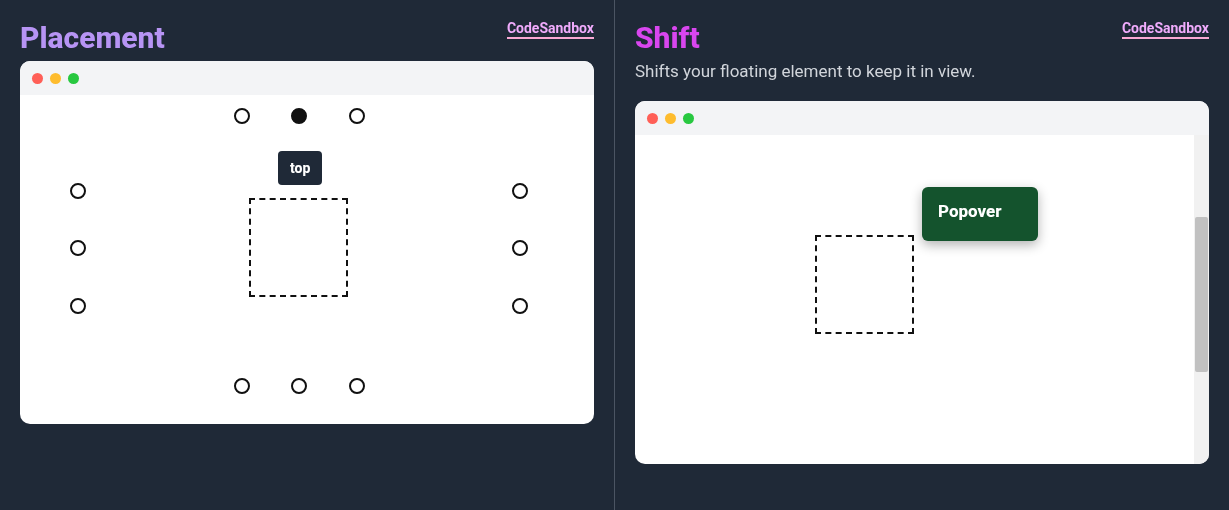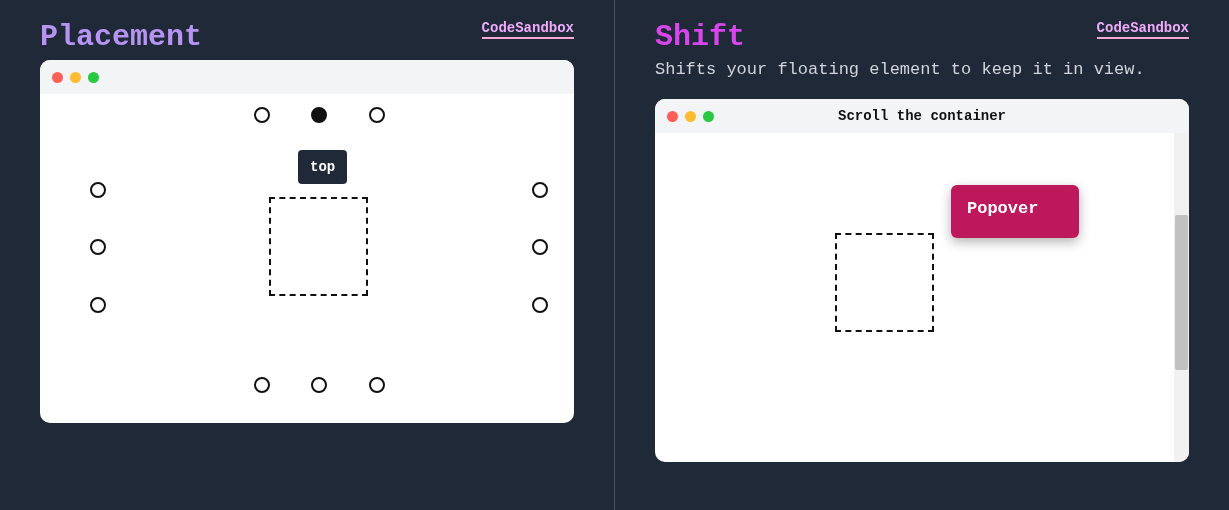--- a/index.html
+++ b/index.html
@@ -11,23 +11,22 @@
       font-family: -apple-system, BlinkMacSystemFont, "Segoe UI", Roboto, Helvetica, Arial, sans-serif;
       background: #1f2937;
       color: #e5e7eb;
       width: 1229px;
       height: 510px;
       overflow: hidden;
       display: flex;
     }
     .panel {
       flex: 1;
-      padding: 20px 40px;
-      position: relative;
-      font-family: Liberation Mono, monospace;
+      padding: 20px 20px;
+      position: relative;
     }
     .panel-left {
       border-right: 1px solid #4b5563;
     }
     .panel-header {
       display: flex;
       justify-content: space-between;
       align-items: flex-start;
     }
     .title {
@@ -115,27 +114,26 @@
       background: #1f2937;
       color: #fff;
       font-weight: 800;
       font-size: 14px;
       padding: 9px 12px;
       border-radius: 4px;
     }
     
     .popover {
       position: absolute;
-      background: #be185d;
+      background: #14532d;
       color: #fff;
       border-radius: 6px;
       padding: 14px 16px;
-      width: 128px;
+      width: 116px;
       box-shadow: 0 4px 12px rgba(0,0,0,0.3);
-      margin-left: 9px;
     }
     .popover-title {
       font-weight: 800;
       font-size: 17px;
       margin-bottom: 6px;
     }
     .popover-body {
       font-size: 12px;
       line-height: 1.5;
       text-align: center;
@@ -206,21 +204,20 @@
   </div>
   <p class="subtitle">Shifts your floating element to keep it in view.</p>
 
   <div class="window">
     <div class="window-titlebar">
       <div class="traffic-lights">
         <span class="traffic-light tl-red"></span>
         <span class="traffic-light tl-yellow"></span>
         <span class="traffic-light tl-green"></span>
       </div>
-      <div class="window-title">Scroll the container</div>
     </div>
     <div class="window-body">
 
       <div class="dashed-box" style="left:180px; top:100px; width:99px; height:99px;"></div>
 
       <div class="popover" style="left:287px; top:52px;">
         <div class="popover-title">Popover</div>
       </div>
 
       <div class="fake-scrollbar">

